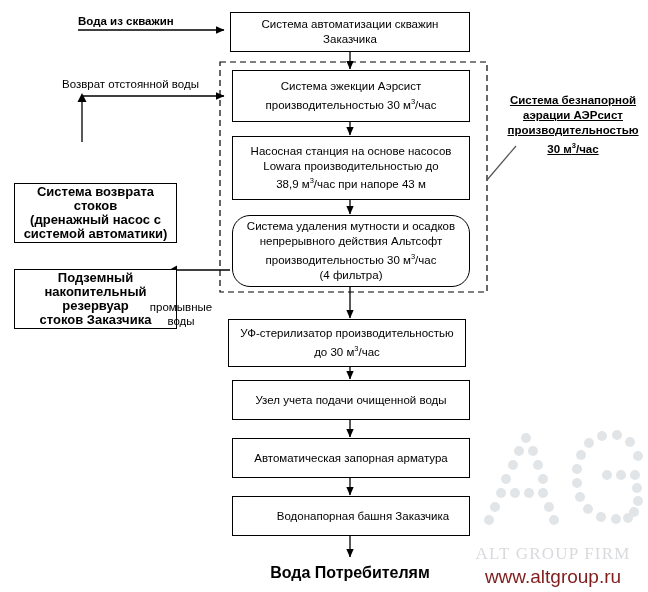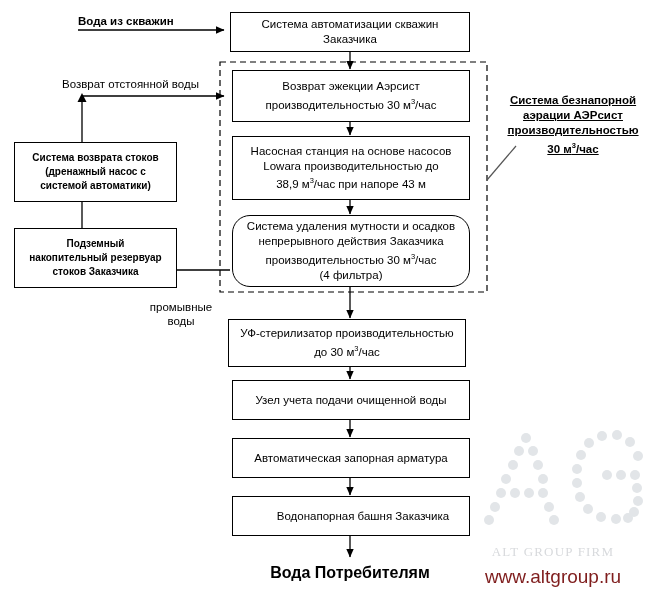--- a/index.html
+++ b/index.html
@@ -29,21 +29,21 @@
     box-sizing: border-box;
     display: flex;
     align-items: center;
     justify-content: center;
     text-align: center;
     font-size: 11.5px;
     line-height: 15px;
     color: #000000;
   }
   .box .txt { padding: 0 6px; }
-  .box.bold { font-weight: bold; font-size: 10px; line-height: 14px; }
+  .box.bold { font-weight: bold; font-size: 13px; line-height: 14px; margin-top: 41px; }
   .free-label {
     position: absolute;
     font-size: 11.5px;
     line-height: 14px;
     color: #000000;
     text-align: center;
     white-space: pre-line;
   }
   .free-label.bold { font-weight: bold; }
   .sup { font-size: 7.5px; vertical-align: super; }
@@ -55,21 +55,21 @@
     width: 190px;
     height: 168px;
     pointer-events: none;
   }
   #wm-alt {
     position: absolute;
     left: 0px;
     top: 120px;
     width: 190px;
     text-align: center;
-    font-size: 13px;
+    font-size: 17px;
     letter-spacing: 1.2px;
     color: #d8dadd;
     font-family: "Liberation Serif", serif;
   }
   #wm-url {
     position: absolute;
     left: 0px;
     top: 142px;
     width: 190px;
     text-align: center;
@@ -127,37 +127,37 @@
 
   <div class="box" style="left:230px; top:12px; width:240px; height:40px;">
     <span class="txt">
       <span>Система автоматизации скважин</span><br>
       <span>Заказчика</span>
     </span>
   </div>
 
   <div class="box" style="left:232px; top:70px; width:238px; height:52px;">
     <span class="txt">
-      <span>Возврат эжекции Аэрсист</span><br>
+      <span>Система эжекции Аэрсист</span><br>
       <span>производительностью 30 м<span class="sup">3</span>/час</span>
     </span>
   </div>
 
   <div class="box" style="left:232px; top:136px; width:238px; height:64px;">
     <span class="txt">
       <span>Насосная станция на основе насосов</span><br>
       <span>Lowara производительностью до</span><br>
       <span>38,9 м<span class="sup">3</span>/час при напоре 43 м</span>
     </span>
   </div>
 
   <div class="box" style="left:232px; top:215px; width:238px; height:72px;border-radius:18px;">
     <span class="txt">
       <span>Система удаления мутности и осадков</span><br>
-      <span>непрерывного действия Заказчика</span><br>
+      <span>непрерывного действия Альтсофт</span><br>
       <span>производительностью 30 м<span class="sup">3</span>/час</span><br>
       <span>(4 фильтра)</span>
     </span>
   </div>
 
   <div class="box bold" style="left:14px; top:142px; width:163px; height:60px;">
     <span class="txt">
       <span>Система возврата стоков</span><br>
       <span>(дренажный насос с</span><br>
       <span>системой автоматики)</span>

